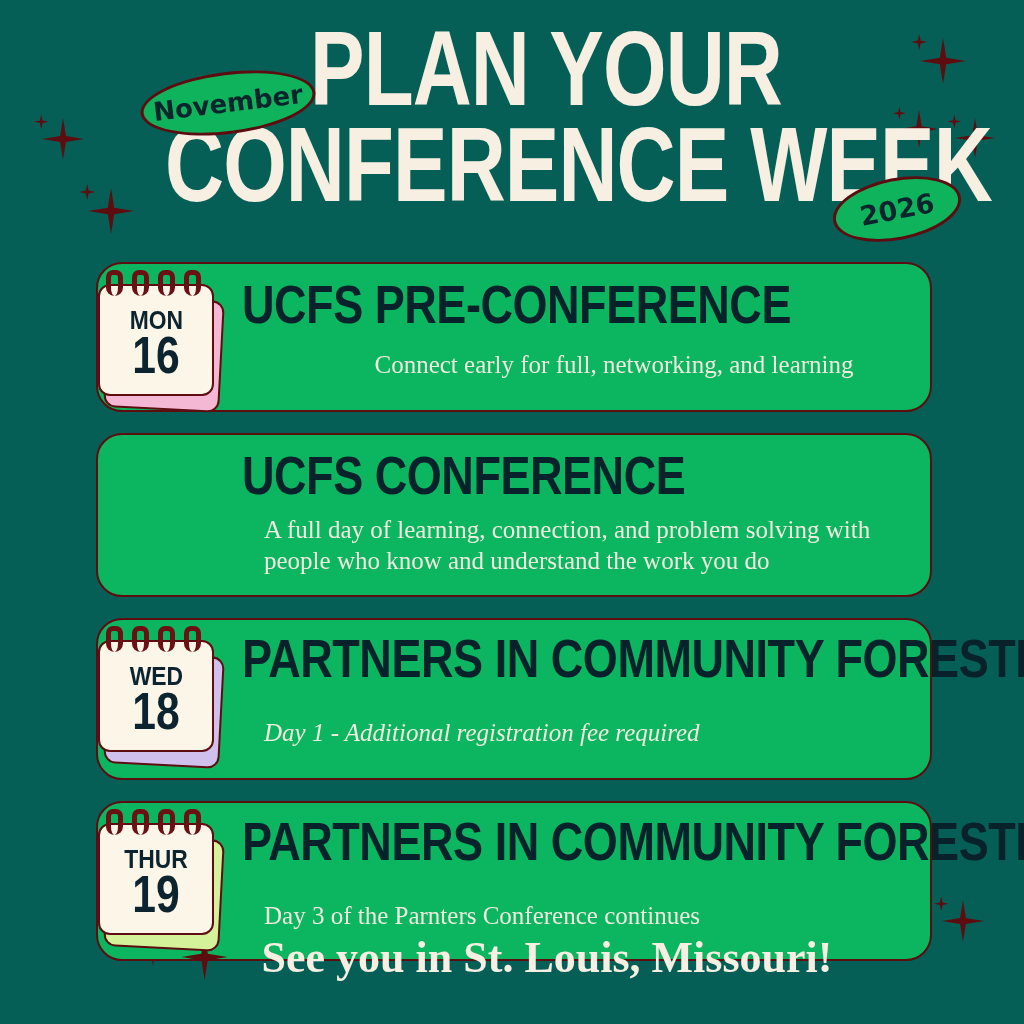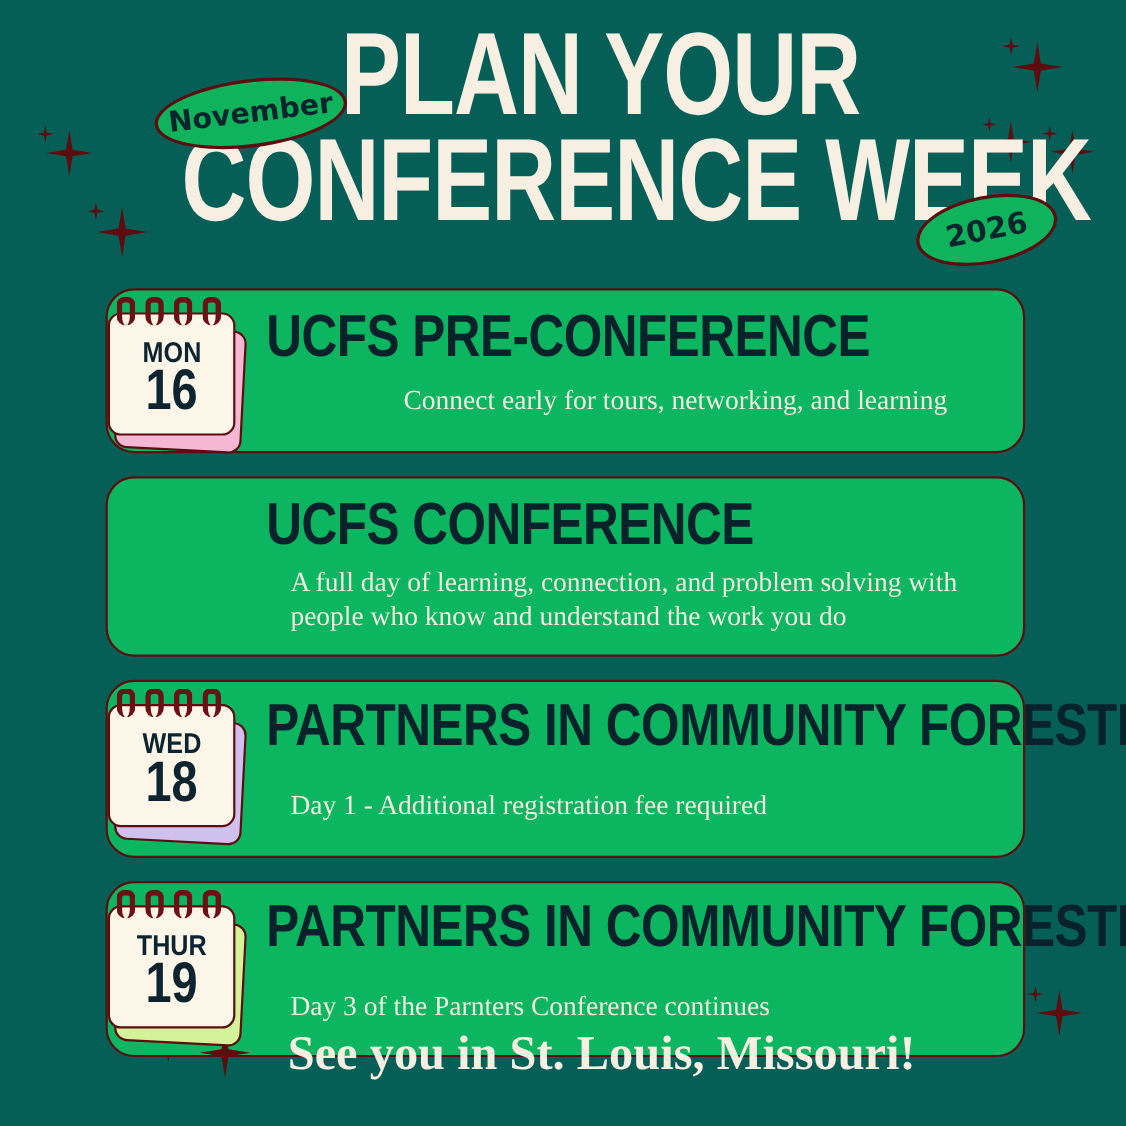--- a/index.html
+++ b/index.html
@@ -229,21 +229,21 @@
           </div>
           <div class="rings">
             <div class="ring"></div>
             <div class="ring"></div>
             <div class="ring"></div>
             <div class="ring"></div>
           </div>
         </div>
         <div class="txt">
           <div class="row-title" style="top: 16px; color: rgb(8, 34, 44);">UCFS PRE-CONFERENCE</div>
-          <div class="row-sub" style="top: 88px; width: 700px;">Connect early for tours, networking, and learning</div>
+          <div class="row-sub" style="top: 88px; width: 700px;">Connect early for full, networking, and learning</div>
         </div>
       </div>
       <div class="row" style="height: 164px;">
         <div class="card" style="background: rgb(12, 181, 95); border-color: rgb(93, 13, 16);"></div>
         <div class="txt">
           <div class="row-title" style="top: 16px; color: rgb(8, 34, 44);">UCFS CONFERENCE</div>
           <div class="row-sub" style="top: 82px; width: 620px;">A full day of learning, connection, and problem solving with people who know and understand the work you do</div>
         </div>
       </div>
       <div class="row" style="height: 162px;">
@@ -256,21 +256,21 @@
           </div>
           <div class="rings">
             <div class="ring"></div>
             <div class="ring"></div>
             <div class="ring"></div>
             <div class="ring"></div>
           </div>
         </div>
         <div class="txt">
           <div class="row-title" style="top: 14px; color: rgb(8, 34, 44);">PARTNERS IN COMMUNITY FORESTRY</div>
-          <div class="row-sub" style="top: 100px; width: 700px;">Day 1 - Additional registration fee required</div>
+          <div class="row-sub" style="top: 100px; width: 700px; font-style: italic;">Day 1 - Additional registration fee required</div>
         </div>
       </div>
       <div class="row" style="height: 160px;">
         <div class="card" style="background: rgb(12, 181, 95); border-color: rgb(93, 13, 16);"></div>
         <div class="cal-wrap">
           <div class="cal-back" style="background: rgb(211, 242, 154);"></div>
           <div class="cal-front">
             <div class="cal-dow">THUR</div>
             <div class="cal-day">19</div>
           </div>

